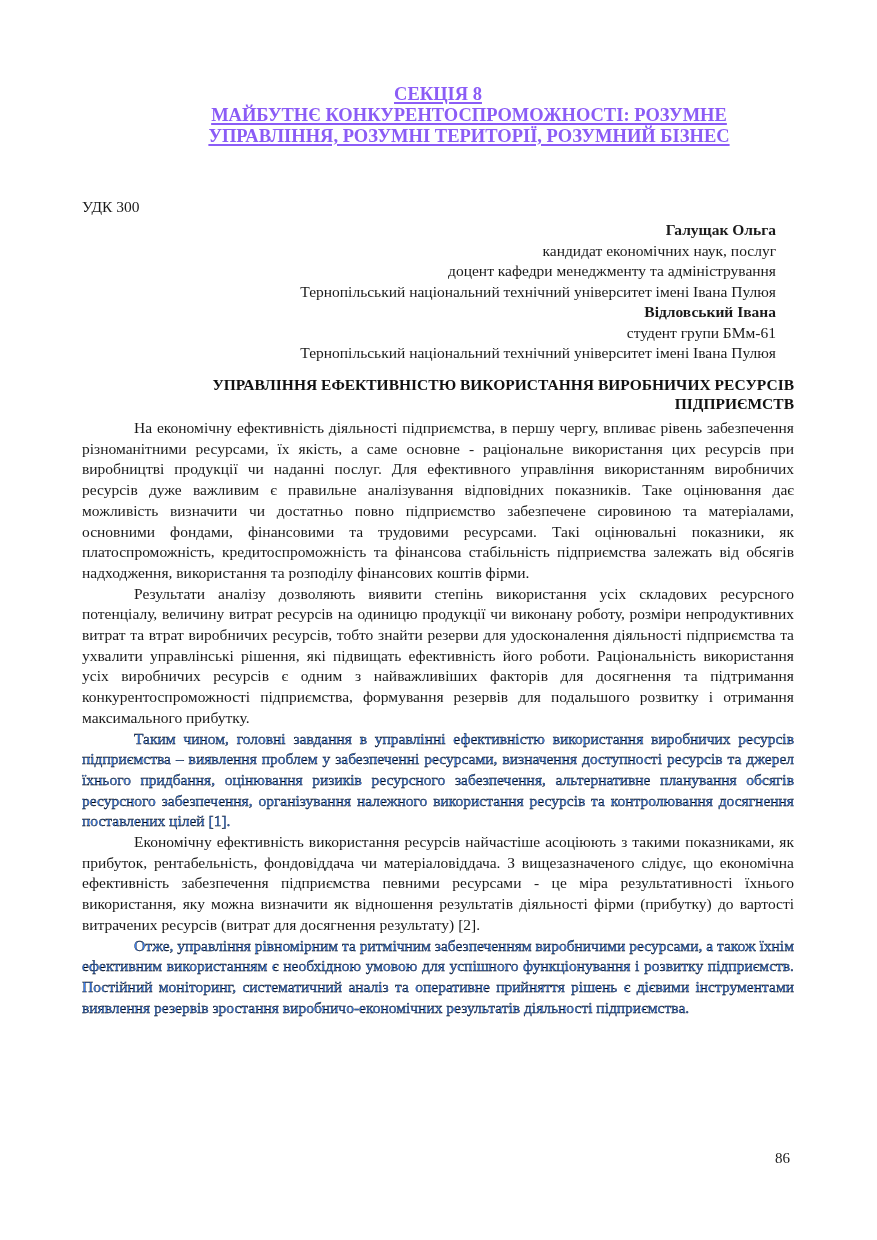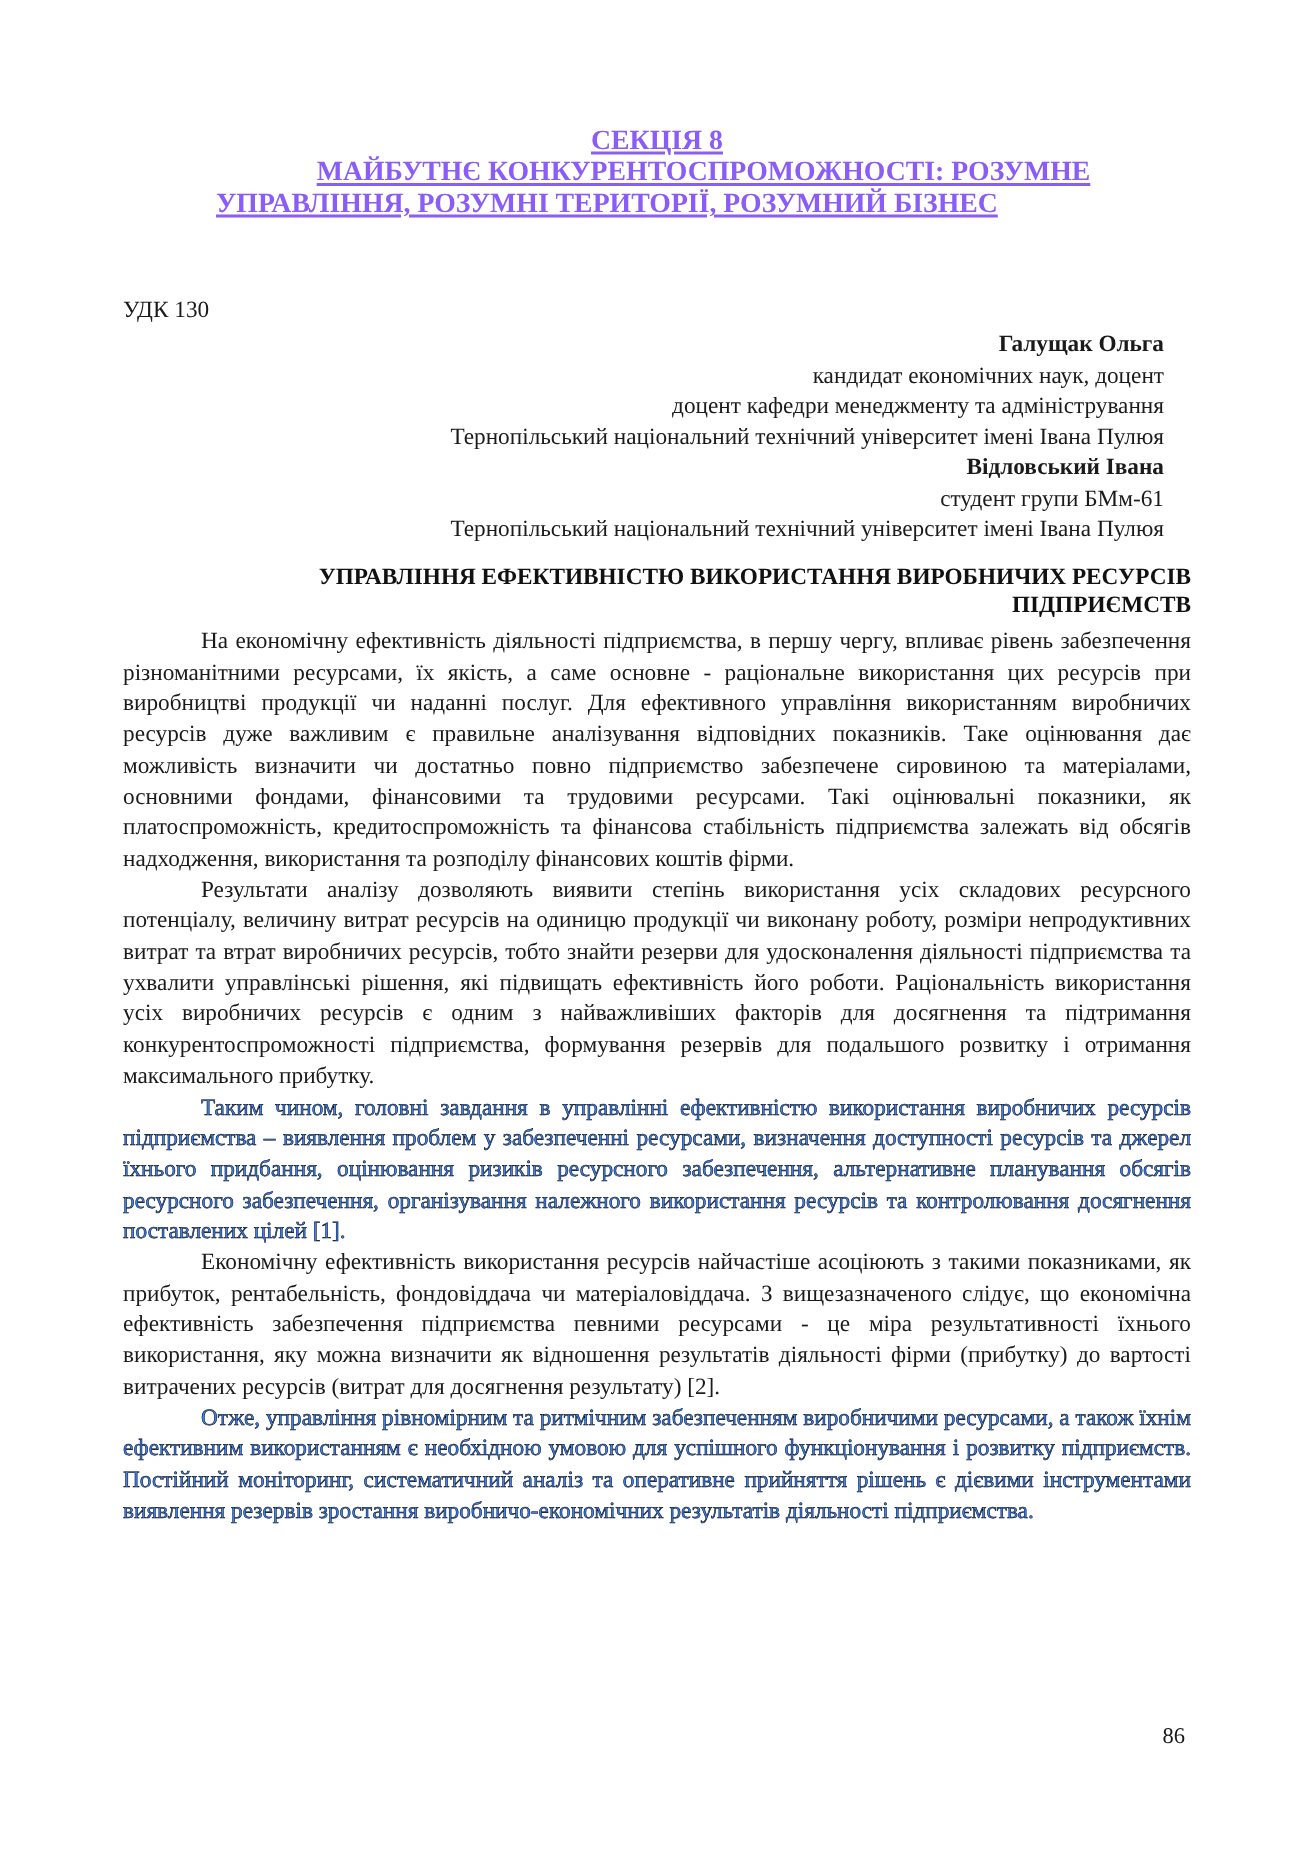--- a/index.html
+++ b/index.html
@@ -3,46 +3,46 @@
 <meta charset="utf-8">
 <style>
   html, body { margin: 0; padding: 0; background: #ffffff; }
   body { width: 877px; height: 1240px; position: relative; overflow: hidden;
          font-family: "Liberation Serif", "DejaVu Serif", serif; color: #1a1a1a; }
   .page { position: absolute; left: 82px; top: 84px; width: 712px; }
   .section-head { text-align: center; font-weight: bold; font-size: 18.5px; line-height: 21px;
                   text-decoration: underline; text-decoration-thickness: 2px; text-underline-offset: 2px; color: #8b5cf6; }
   .section-head .l1 { display: block; }
   .section-head .l2 { display: block; padding-left: 62px; text-align: center; }
-  .section-head .l3 { display: block; padding-left: 62px; text-align: left; }
+  .section-head .l3 { display: block; padding-left: 62px; text-align: center; }
   .udk { position: absolute; top: 114px; left: 0; font-size: 15.5px; }
   .authors { position: absolute; top: 136px; right: 18px; text-align: right; font-size: 15.5px; line-height: 20.5px; }
   .authors .name { font-weight: bold; }
   .title { position: absolute; top: 292px; left: 0; width: 712px; text-align: right;
            font-weight: bold; font-size: 15.5px; line-height: 18.5px; color: #111; }
   .body-text { position: absolute; top: 334px; left: 0; width: 712px; font-size: 15.5px; line-height: 20.7px; }
   .body-text p { margin: 0; text-align: justify; text-indent: 52px; }
   .body-text p.emph { color: #3b82f6; -webkit-text-stroke: 0.35px #000; }
   .page-num { position: absolute; left: 775px; top: 1150px; font-size: 15px; }
 </style>
 </head>
 <body>
 
 <div class="page">
   <div class="section-head">
     <span class="l1">СЕКЦІЯ 8</span>
     <span class="l2">МАЙБУТНЄ КОНКУРЕНТОСПРОМОЖНОСТІ: РОЗУМНЕ</span>
     <span class="l3">УПРАВЛІННЯ, РОЗУМНІ ТЕРИТОРІЇ, РОЗУМНИЙ БІЗНЕС</span>
   </div>
 
-  <div class="udk">УДК 130</div>
+  <div class="udk">УДК 300</div>
 
   <div class="authors">
     <div class="name">Галущак Ольга</div>
-    <div>кандидат економічних наук, доцент</div>
+    <div>кандидат економічних наук, послуг</div>
     <div>доцент кафедри менеджменту та адміністрування</div>
     <div>Тернопільський національний технічний університет імені Івана Пулюя</div>
     <div class="name">Відловський Івана</div>
     <div>студент групи  БМм-61</div>
     <div>Тернопільський національний технічний університет імені Івана Пулюя</div>
   </div>
 
   <div class="title">
     <div>УПРАВЛІННЯ ЕФЕКТИВНІСТЮ ВИКОРИСТАННЯ ВИРОБНИЧИХ РЕСУРСІВ</div>
     <div>ПІДПРИЄМСТВ</div>

